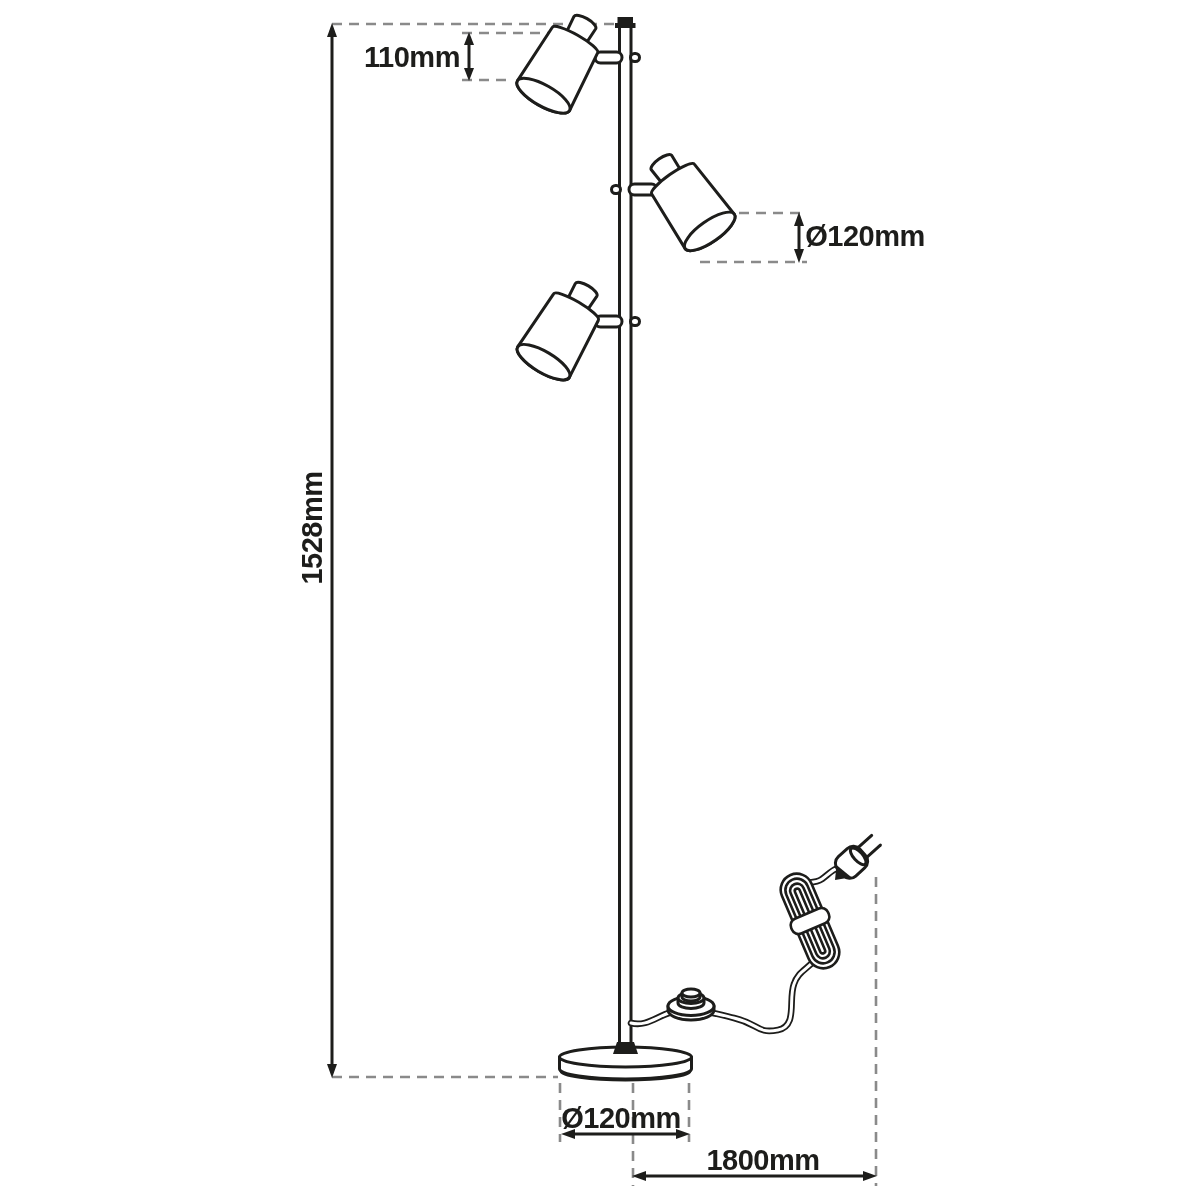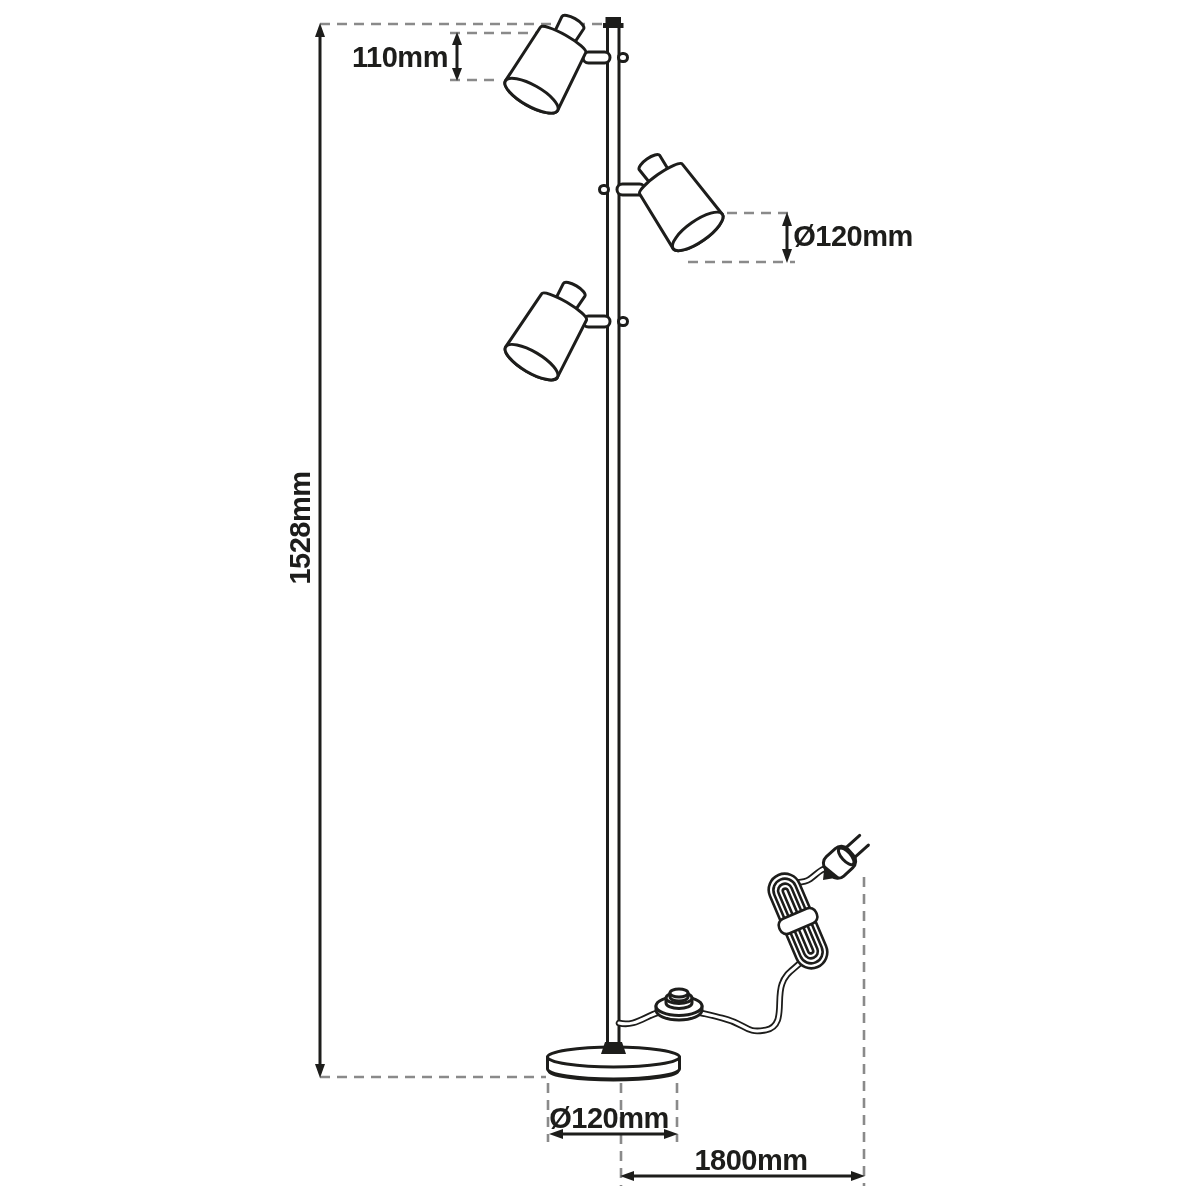--- a/index.html
+++ b/index.html
@@ -7,20 +7,21 @@
     padding: 0;
     background: #ffffff;
     width: 1200px;
     height: 1200px;
     overflow: hidden;
   }
   .stage {
     width: 996px;
     height: 1200px;
     background: #ffffff;
+    padding-left: 12px;
   }
   svg { display: block; }
   
   .ln {
     fill: #ffffff;
     stroke: #1d1d1b;
     stroke-width: 3;
     stroke-linejoin: round;
     stroke-linecap: round;
   }

